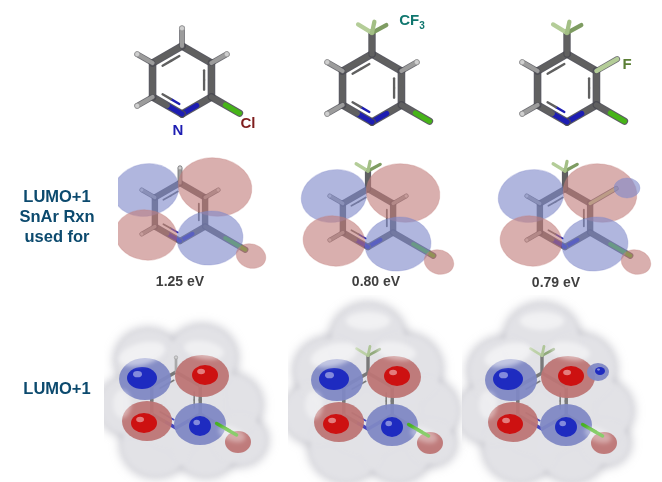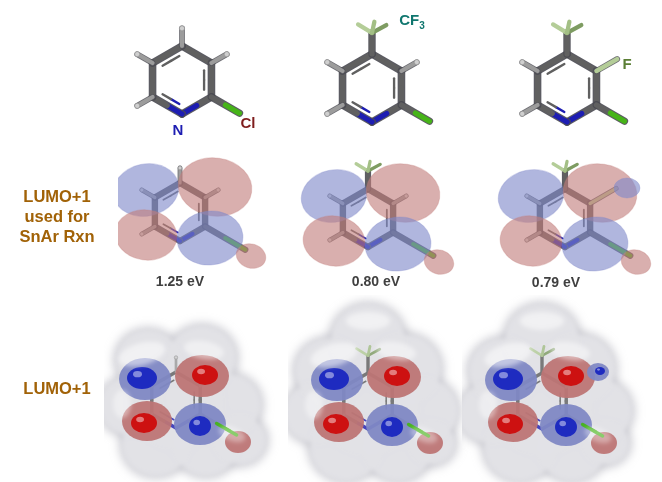--- a/index.html
+++ b/index.html
@@ -1,20 +1,20 @@
 <!DOCTYPE html>
 <html><head>
 <meta charset="utf-8">
 <style>
   html,body{margin:0;padding:0;background:#ffffff;}
   .fig{position:relative;width:662px;height:482px;background:#ffffff;overflow:hidden;
        font-family:"Liberation Sans",sans-serif;color:#1a1a1a;}
   .fig svg{position:absolute;}
   .rowlab{position:absolute;left:4px;width:106px;text-align:center;font-weight:bold;
-          font-size:16.5px;line-height:20px;color:#a16207;}
+          font-size:16.5px;line-height:20px;color:#0c4a6e;}
   .atom{position:absolute;transform:translate(-50%,-50%);font-weight:bold;font-size:15px;white-space:nowrap;}
   .atom sub{font-size:10px;}
   .energy{position:absolute;transform:translate(-50%,-50%);font-weight:bold;font-size:14px;color:#404040;white-space:nowrap;}
 </style>
 </head>
 <body>
 
 <div class="fig">
 
   <svg width="0" height="0">
@@ -23,22 +23,22 @@
           <feGaussianBlur stdDeviation="2"></feGaussianBlur>
         </filter>
       <filter id="blurBig" x="-30%" y="-30%" width="160%" height="160%">
           <feGaussianBlur stdDeviation="4"></feGaussianBlur>
         </filter>
     </defs>
   </svg>
 
   <div class="rowlab" style="top:186px">
     <div>LUMO+1</div>
+    <div>SnAr Rxn</div>
     <div>used for</div>
-    <div>SnAr Rxn</div>
   </div>
   <div class="rowlab" style="top:378px">
     <div>LUMO+1</div>
   </div>
 
   <span class="atom" style="left: 178px; top: 129px; color: rgb(29, 29, 178);">N</span>
   <span class="atom" style="left: 248px; top: 122px; color: #7f1d1d;">Cl</span>
   <span class="atom" style="left: 412px; top: 21px; color: #0f766e;"><span>CF</span><sub>3</sub></span>
   <span class="atom" style="left: 627px; top: 63px; color: rgb(91, 127, 53);">F</span>
 

